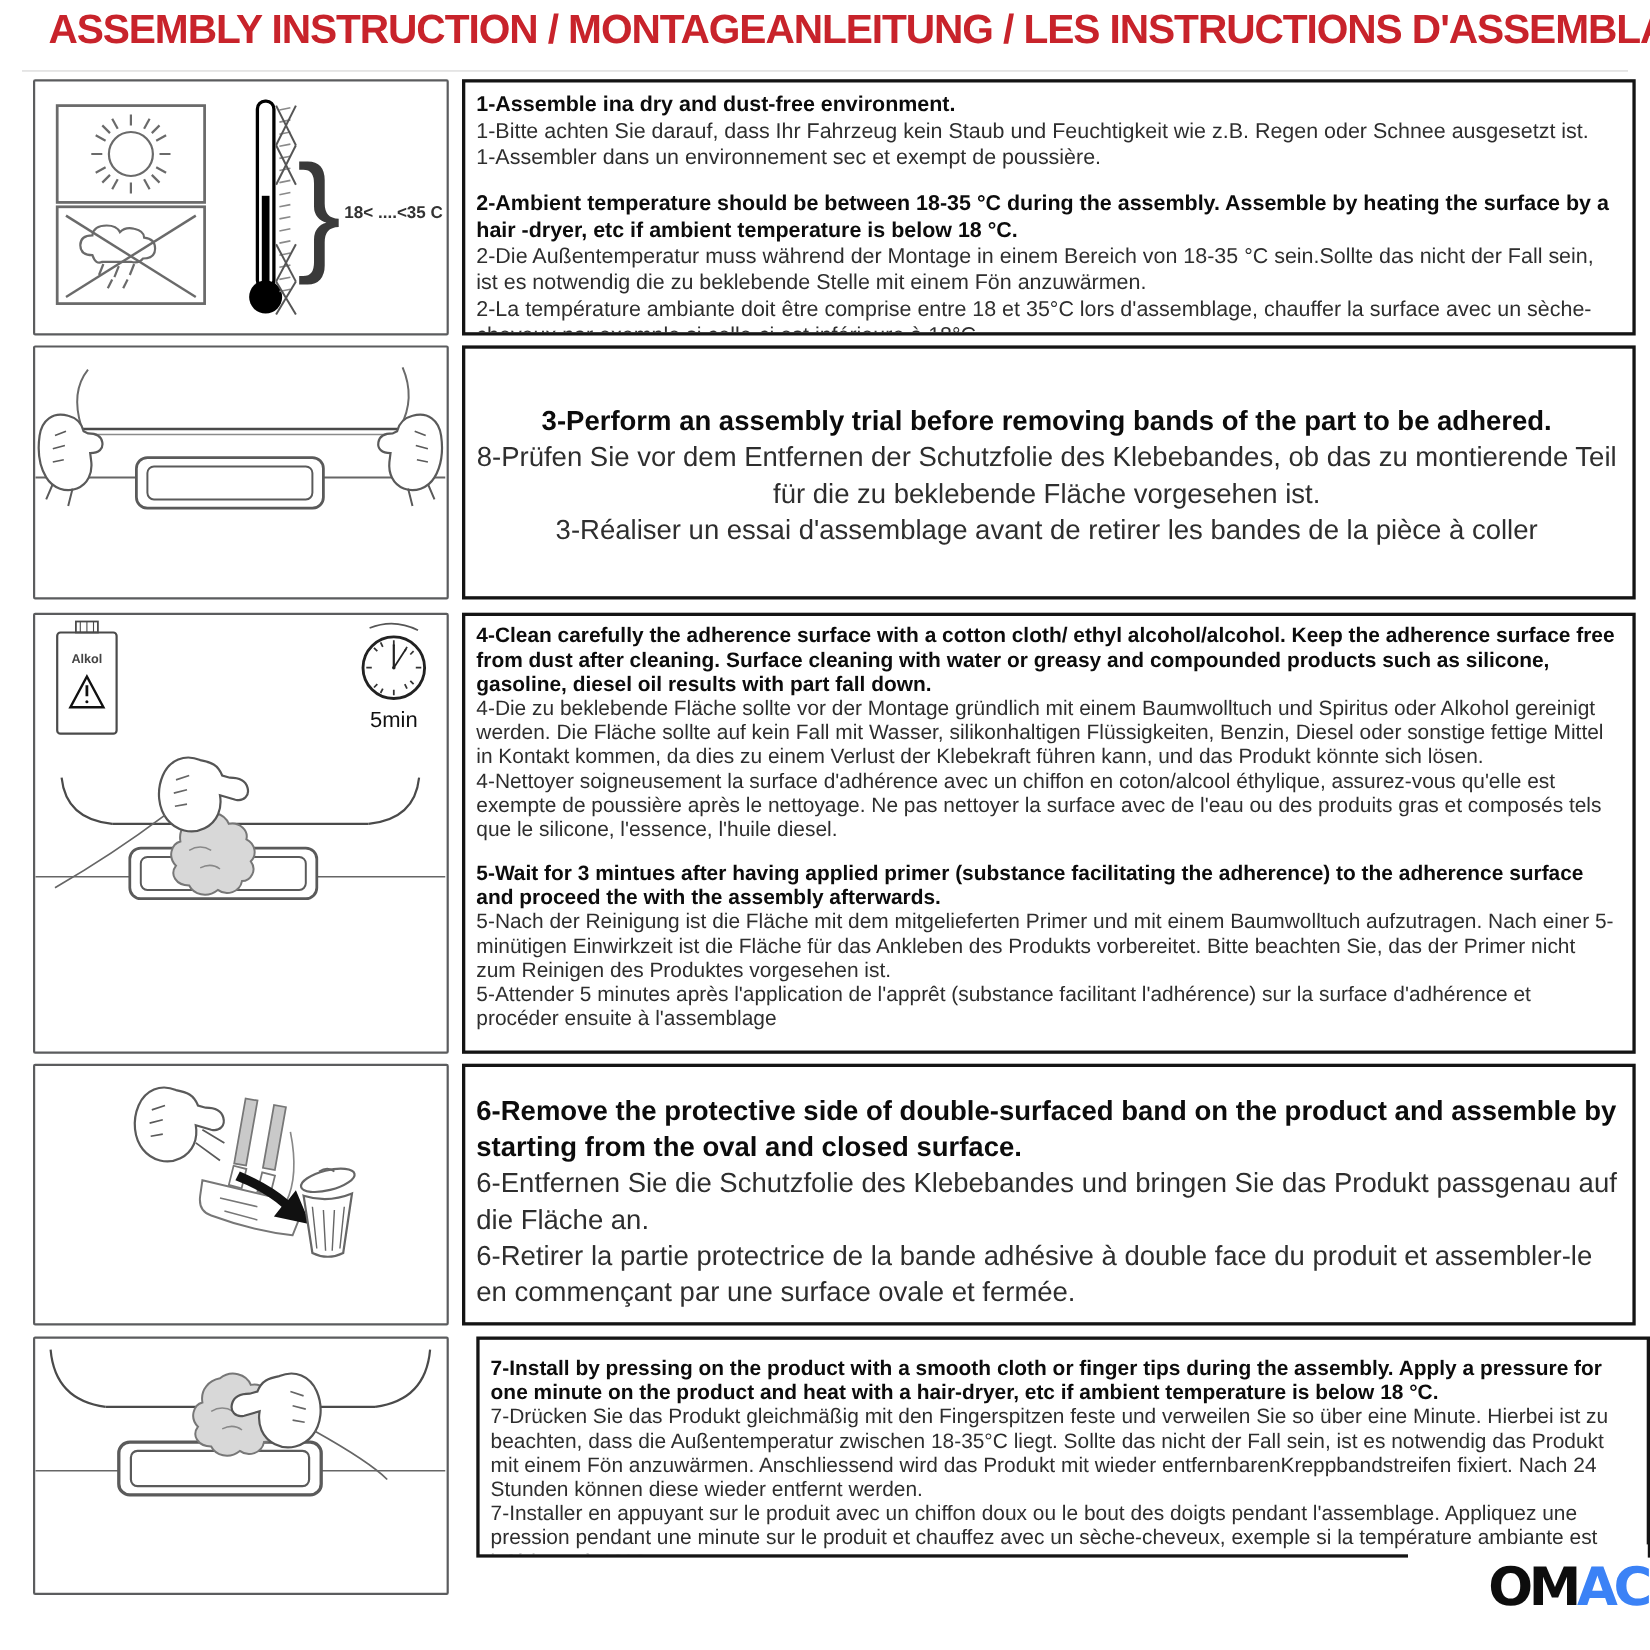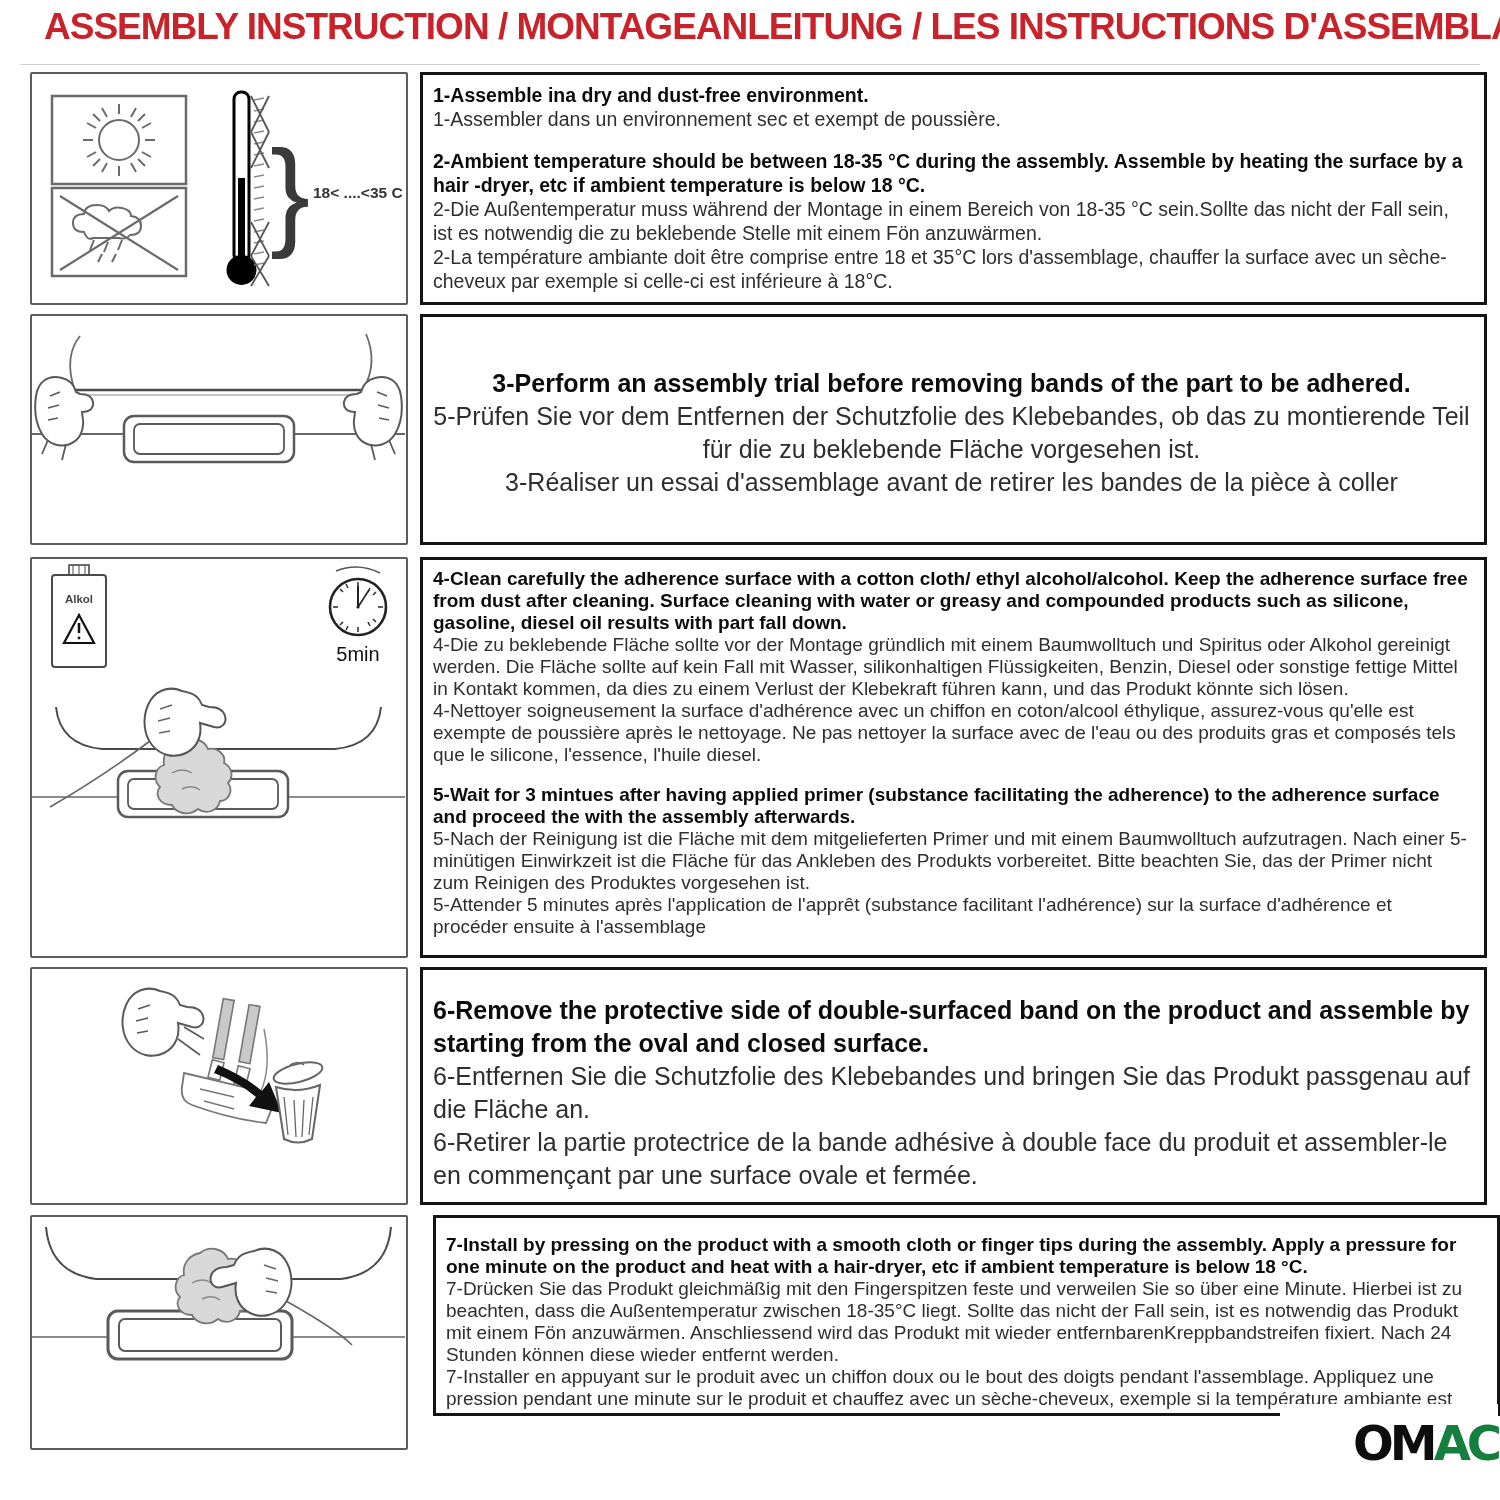--- a/index.html
+++ b/index.html
@@ -26,21 +26,21 @@
   .pad-sm{padding-top:24px;}
 
   svg{display:block;}
   svg text{font-family:"Liberation Sans",sans-serif;}
 
   .logo{position:absolute;left:1280px;top:1404px;width:218px;height:78px;
     background:#fff;z-index:6;display:flex;align-items:center;justify-content:flex-end;
     font-family:"DejaVu Sans",sans-serif;font-weight:bold;font-size:48px;
     letter-spacing:-4px;line-height:1;}
   .logo .lg-black{color:#0d0d0d;}
-  .logo .lg-red{color:#15803d;}
+  .logo .lg-red{color:#3b82f6;}
 </style>
 </head>
 <body>
 
 <div id="page">
 
   <div class="page-title">ASSEMBLY INSTRUCTION / MONTAGEANLEITUNG / LES INSTRUCTIONS D'ASSEMBLAGE</div>
   <div class="title-rule"></div>
 
   <div class="illus-box" style="top:72px;height:233px;">
@@ -108,20 +108,21 @@
           <line x1="219" y1="182" x2="237" y2="212"></line>
             <line x1="237" y1="182" x2="219" y2="212"></line>
         </g>
         <text x="238" y="160" font-size="120" fill="#3a3a3a">}</text>
         <text x="281" y="124" font-size="15.5" font-weight="bold" fill="#333">18&lt; ....&lt;35 C</text>
       </g>
     </svg>
   </div>
   <div class="text-box fs-small" style="top:72px;height:233px;">
     <p class="b">1-Assemble ina dry and dust-free environment.</p>
+    <p>1-Bitte achten Sie darauf, dass Ihr Fahrzeug kein Staub und Feuchtigkeit wie z.B. Regen oder Schnee ausgesetzt ist.</p>
     <p>1-Assembler dans un environnement sec et exempt de poussière.</p>
     <p class="b gap">2-Ambient temperature should be between 18-35 °C  during the assembly. Assemble by heating the surface by a hair -dryer, etc if ambient temperature is below 18 °C.</p>
     <p>2-Die Außentemperatur muss während der Montage in einem Bereich von 18-35 °C  sein.Sollte das nicht der Fall sein, ist es notwendig die zu beklebende Stelle mit einem Fön anzuwärmen.</p>
     <p>2-La température ambiante doit être comprise entre 18 et 35°C lors d'assemblage, chauffer la surface avec un sèche-cheveux par exemple si celle-ci est inférieure à 18°C.</p>
   </div>
 
   <div class="illus-box" style="top:314px;height:231px;">
     <svg viewBox="0 0 373 226" width="373" height="226">
       <line x1="0" y1="118" x2="373" y2="118" stroke="#666" stroke-width="1.8"></line>
       <g fill="#fff" stroke="#5a5a5a">
@@ -141,21 +142,21 @@
       </g>
       <g fill="#fff" stroke="#5a5a5a" stroke-width="2">
         <path d="M343,62 C357,58 367,66 369,80 C371,94 369,108 363,118 C357,128 345,132 335,128 C325,124 321,114 322,104 L323,96 C315,96 311,92 312,86 C313,80 319,78 325,78 L329,76 C331,68 335,64 343,62 Z"></path>
         <path d="M355,80 l-10,-4 M357,92 l-11,-3 M357,104 l-10,-2" fill="none" stroke-width="1.5"></path>
         <path d="M339,128 l4,16 M357,124 l6,14" fill="none" stroke-width="1.8"></path>
       </g>
     </svg>
   </div>
   <div class="text-box fs-big pad-mid" style="top:314px;height:231px;text-align:center;">
     <p class="b">3-Perform an assembly trial before removing bands of the part to be adhered.</p>
-    <p>5-Prüfen Sie vor dem Entfernen der Schutzfolie des Klebebandes, ob das zu montierende Teil für die zu beklebende Fläche vorgesehen ist.</p>
+    <p>8-Prüfen Sie vor dem Entfernen der Schutzfolie des Klebebandes, ob das zu montierende Teil für die zu beklebende Fläche vorgesehen ist.</p>
     <p>3-Réaliser un essai d'assemblage avant de retirer les bandes de la pièce à coller</p>
   </div>
 
   <div class="illus-box" style="top:557px;height:401px;">
     <svg viewBox="0 0 373 396" width="373" height="396">
       <g fill="none" stroke="#4a4a4a">
         <rect x="20" y="16" width="54" height="92" rx="3" stroke-width="2" fill="#fff"></rect>
         <rect x="37" y="6" width="20" height="10" stroke-width="1.6"></rect>
         <line x1="41" y1="6" x2="41" y2="16" stroke-width="1"></line>
         <line x1="47" y1="6" x2="47" y2="16" stroke-width="1"></line>

